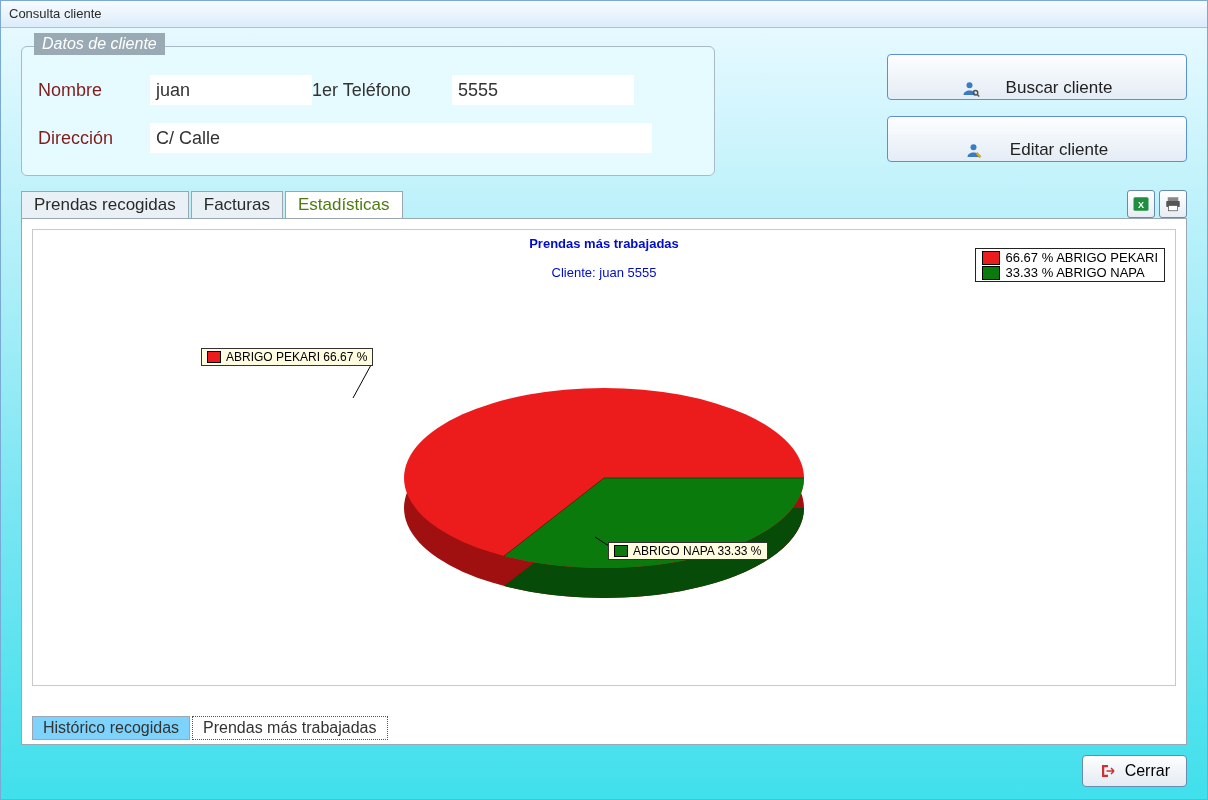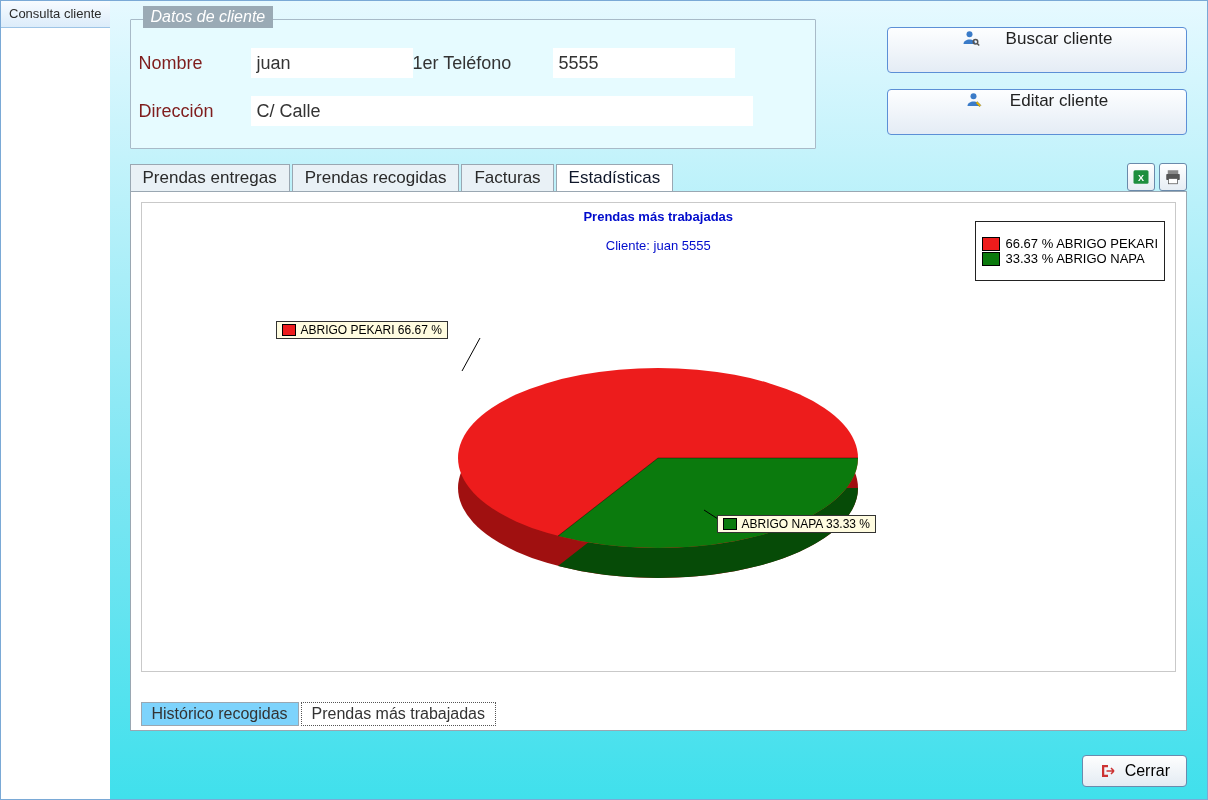--- a/index.html
+++ b/index.html
@@ -1,49 +1,49 @@
 <!DOCTYPE html>
 <html><head>
 <meta charset="utf-8">
 <style>
   html,body{margin:0;padding:0;width:1208px;height:800px;font-family:"Segoe UI",Tahoma,Arial,sans-serif;font-size:14px;background:#fff;}
-  .window{width:1208px;height:800px;border:1px solid #7aa9d6;box-sizing:border-box;display:flex;flex-direction:row;}
+  .window{width:1208px;height:800px;border:1px solid #7aa9d6;box-sizing:border-box;display:flex;flex-direction:column;}
   .titlebar{height:26px;line-height:26px;padding:0 8px;background:linear-gradient(#f7fbff,#dcecfa);border-bottom:1px solid #9ec4e6;color:#2a2a2a;font-size:13px;}
   .body{flex:1;background:linear-gradient(to bottom,#e6f9ff,#7de6f3 60%,#40e0ec);padding:18px 20px 12px 20px;display:flex;flex-direction:column;box-sizing:border-box;}
   .top-row{display:flex;align-items:flex-start;gap:18px;}
-  .fieldset{position:relative;border:1px solid #a8bac8;border-radius:1px;padding:22px 16px 16px 8px;width:660px;background:#e6fbff;}
+  .fieldset{position:relative;border:1px solid #a8bac8;border-radius:6px;padding:22px 16px 16px 16px;width:660px;background:#e6fbff;}
   .legend{position:absolute;top:-14px;left:12px;background:#9aaab5;color:#fff;padding:2px 8px;font-size:16px;font-style:italic;}
   .field-row{display:flex;align-items:center;margin:6px 0;}
   .flabel{font-size:18px;color:#7f1d1d;width:112px;}
   .flabel2{font-size:18px;color:#333;width:140px;}
   .finput{font-size:18px;color:#333;background:#fff;padding:2px 6px;height:26px;line-height:26px;}
   .right-buttons{margin-left:auto;display:flex;flex-direction:column;gap:16px;padding-top:8px;}
-  .big-btn{width:300px;height:46px;border:1px solid #5c8fd6;border-radius:4px;background:linear-gradient(#fdfeff,#e4ecf5);display:flex;align-items:flex-start;justify-content:center;gap:26px;font-size:17px;color:#222;cursor:pointer;}
+  .big-btn{width:300px;height:46px;border:1px solid #5c8fd6;border-radius:4px;background:linear-gradient(#fdfeff,#e4ecf5);display:flex;align-items:flex-end;justify-content:center;gap:26px;font-size:17px;color:#222;cursor:pointer;}
   .icon{width:18px;height:18px;}
   .tabs-wrap{margin-top:14px;display:flex;align-items:center;}
   .tabs{display:flex;}
   .tab{border:1px solid #9aa7b2;border-bottom:none;padding:3px 12px;font-size:17px;color:#2a2a2a;background:#e9f1f6;margin-right:2px;cursor:pointer;}
-  .tab.active{background:#fff;color:#0f172a;}
+  .tab.active{background:#fff;color:#4d7c0f;}
   .toolbar-right{margin-left:auto;display:flex;gap:4px;}
   .tool-btn{width:26px;height:26px;border:1px solid #6a8aab;border-radius:3px;background:linear-gradient(#fff,#e6edf4);display:flex;align-items:center;justify-content:center;cursor:pointer;}
   .panel{flex:1;border:1px solid #9aa7b2;background:#fff;padding:10px 10px 4px 10px;display:flex;flex-direction:column;gap:24px;}
   .chart-area{flex:1;border:1px solid #c9c9c9;background:#fff;position:relative;overflow:hidden;}
   .chart-title{color:#000bcc;text-align:center;font-weight:bold;font-size:13px;margin-top:6px;}
   .chart-sub{color:#000bcc;text-align:center;font-size:13px;margin-top:14px;}
-  .legend-box{position:absolute;top:18px;right:10px;border:1px solid #222;padding:14px 6px;font-size:13px;background:#fff;}
+  .legend-box{position:absolute;top:18px;right:10px;border:1px solid #222;padding:1px 6px;font-size:13px;background:#fff;}
   .legend-row{display:flex;align-items:center;gap:6px;}
   .swatch{width:16px;height:12px;border:1px solid #000;}
   .callout{position:absolute;border:1px solid #333;background:#fffce0;padding:1px 5px;font-size:12px;display:flex;align-items:center;gap:5px;}
   .callout .swatch{width:12px;height:10px;}
   svg.pie{position:absolute;left:50%;top:55%;transform:translate(-50%,-50%);}
   line.lead{stroke:#000;stroke-width:1;}
   .bottom-tabs{display:flex;margin-top:6px;}
   .btab{border:1px solid #9aa7b2;padding:2px 10px;font-size:16px;color:#333;background:#7dd3fc;margin-right:2px;cursor:pointer;}
   .btab.active{background:#fff;border:1px dotted #555;}
-  .footer{display:flex;margin-top:24px;}
+  .footer{display:flex;margin-top:10px;}
   .close-btn{margin-left:auto;border:1px solid #6b8aad;border-radius:4px;background:linear-gradient(#fefefe,#e3ebf3);padding:6px 16px;font-size:16px;display:flex;align-items:center;gap:8px;cursor:pointer;}
 </style>
 </head>
 <body>
 
 <div class="window">
   <div class="titlebar">Consulta cliente</div>
 
   <div class="body">
     <div class="top-row">
@@ -78,21 +78,20 @@
               <path d="M2 20c0-4 4-6 8-6s8 2 8 6" fill="#3a7bc8"></path>
               <path d="M15 14l5 5-2 2-5-5z" fill="#e6b800" stroke="#555" stroke-width="0.5"></path>
             </svg>
           <span>Editar cliente</span>
         </button>
       </div>
     </div>
 
     <div class="tabs-wrap">
       <div class="tabs">
-        <div class="tab">Prendas entregas</div>
         <div class="tab">Prendas recogidas</div>
         <div class="tab">Facturas</div>
         <div class="tab active">Estadísticas</div>
       </div>
       <div class="toolbar-right">
         <div class="tool-btn">
           <svg class="icon" viewBox="0 0 24 24">
               <rect x="2" y="3" width="20" height="18" rx="2" fill="#1e8f3e"></rect>
               <text x="12" y="17" text-anchor="middle" fill="#fff" font-size="12" font-weight="bold">X</text>
             </svg>
@@ -134,21 +133,21 @@
 
           <line x1="230" y1="148" x2="430" y2="148" stroke="#000" stroke-width="0.4"></line>
           <line x1="230" y1="148" x2="130" y2="226" stroke="#000" stroke-width="0.4"></line>
         </svg>
 
         <svg style="position:absolute;left:0;top:0;width:100%;height:100%;pointer-events:none">
           <line class="lead" x1="338" y1="135" x2="320" y2="168"></line>
           <line class="lead" x1="562" y1="307" x2="590" y2="325"></line>
         </svg>
 
-        <div class="callout" style="left:134px;top:118px">
+        <div class="callout" style="left:168px;top:118px">
           <span class="swatch" style="background:#ed1c1c"></span>
           <span>ABRIGO PEKARI 66.67 %</span>
         </div>
         <div class="callout" style="left:575px;top:312px">
           <span class="swatch" style="background:#0b7a0d"></span>
           <span>ABRIGO NAPA 33.33 %</span>
         </div>
       </div>
 
       <div class="bottom-tabs">

